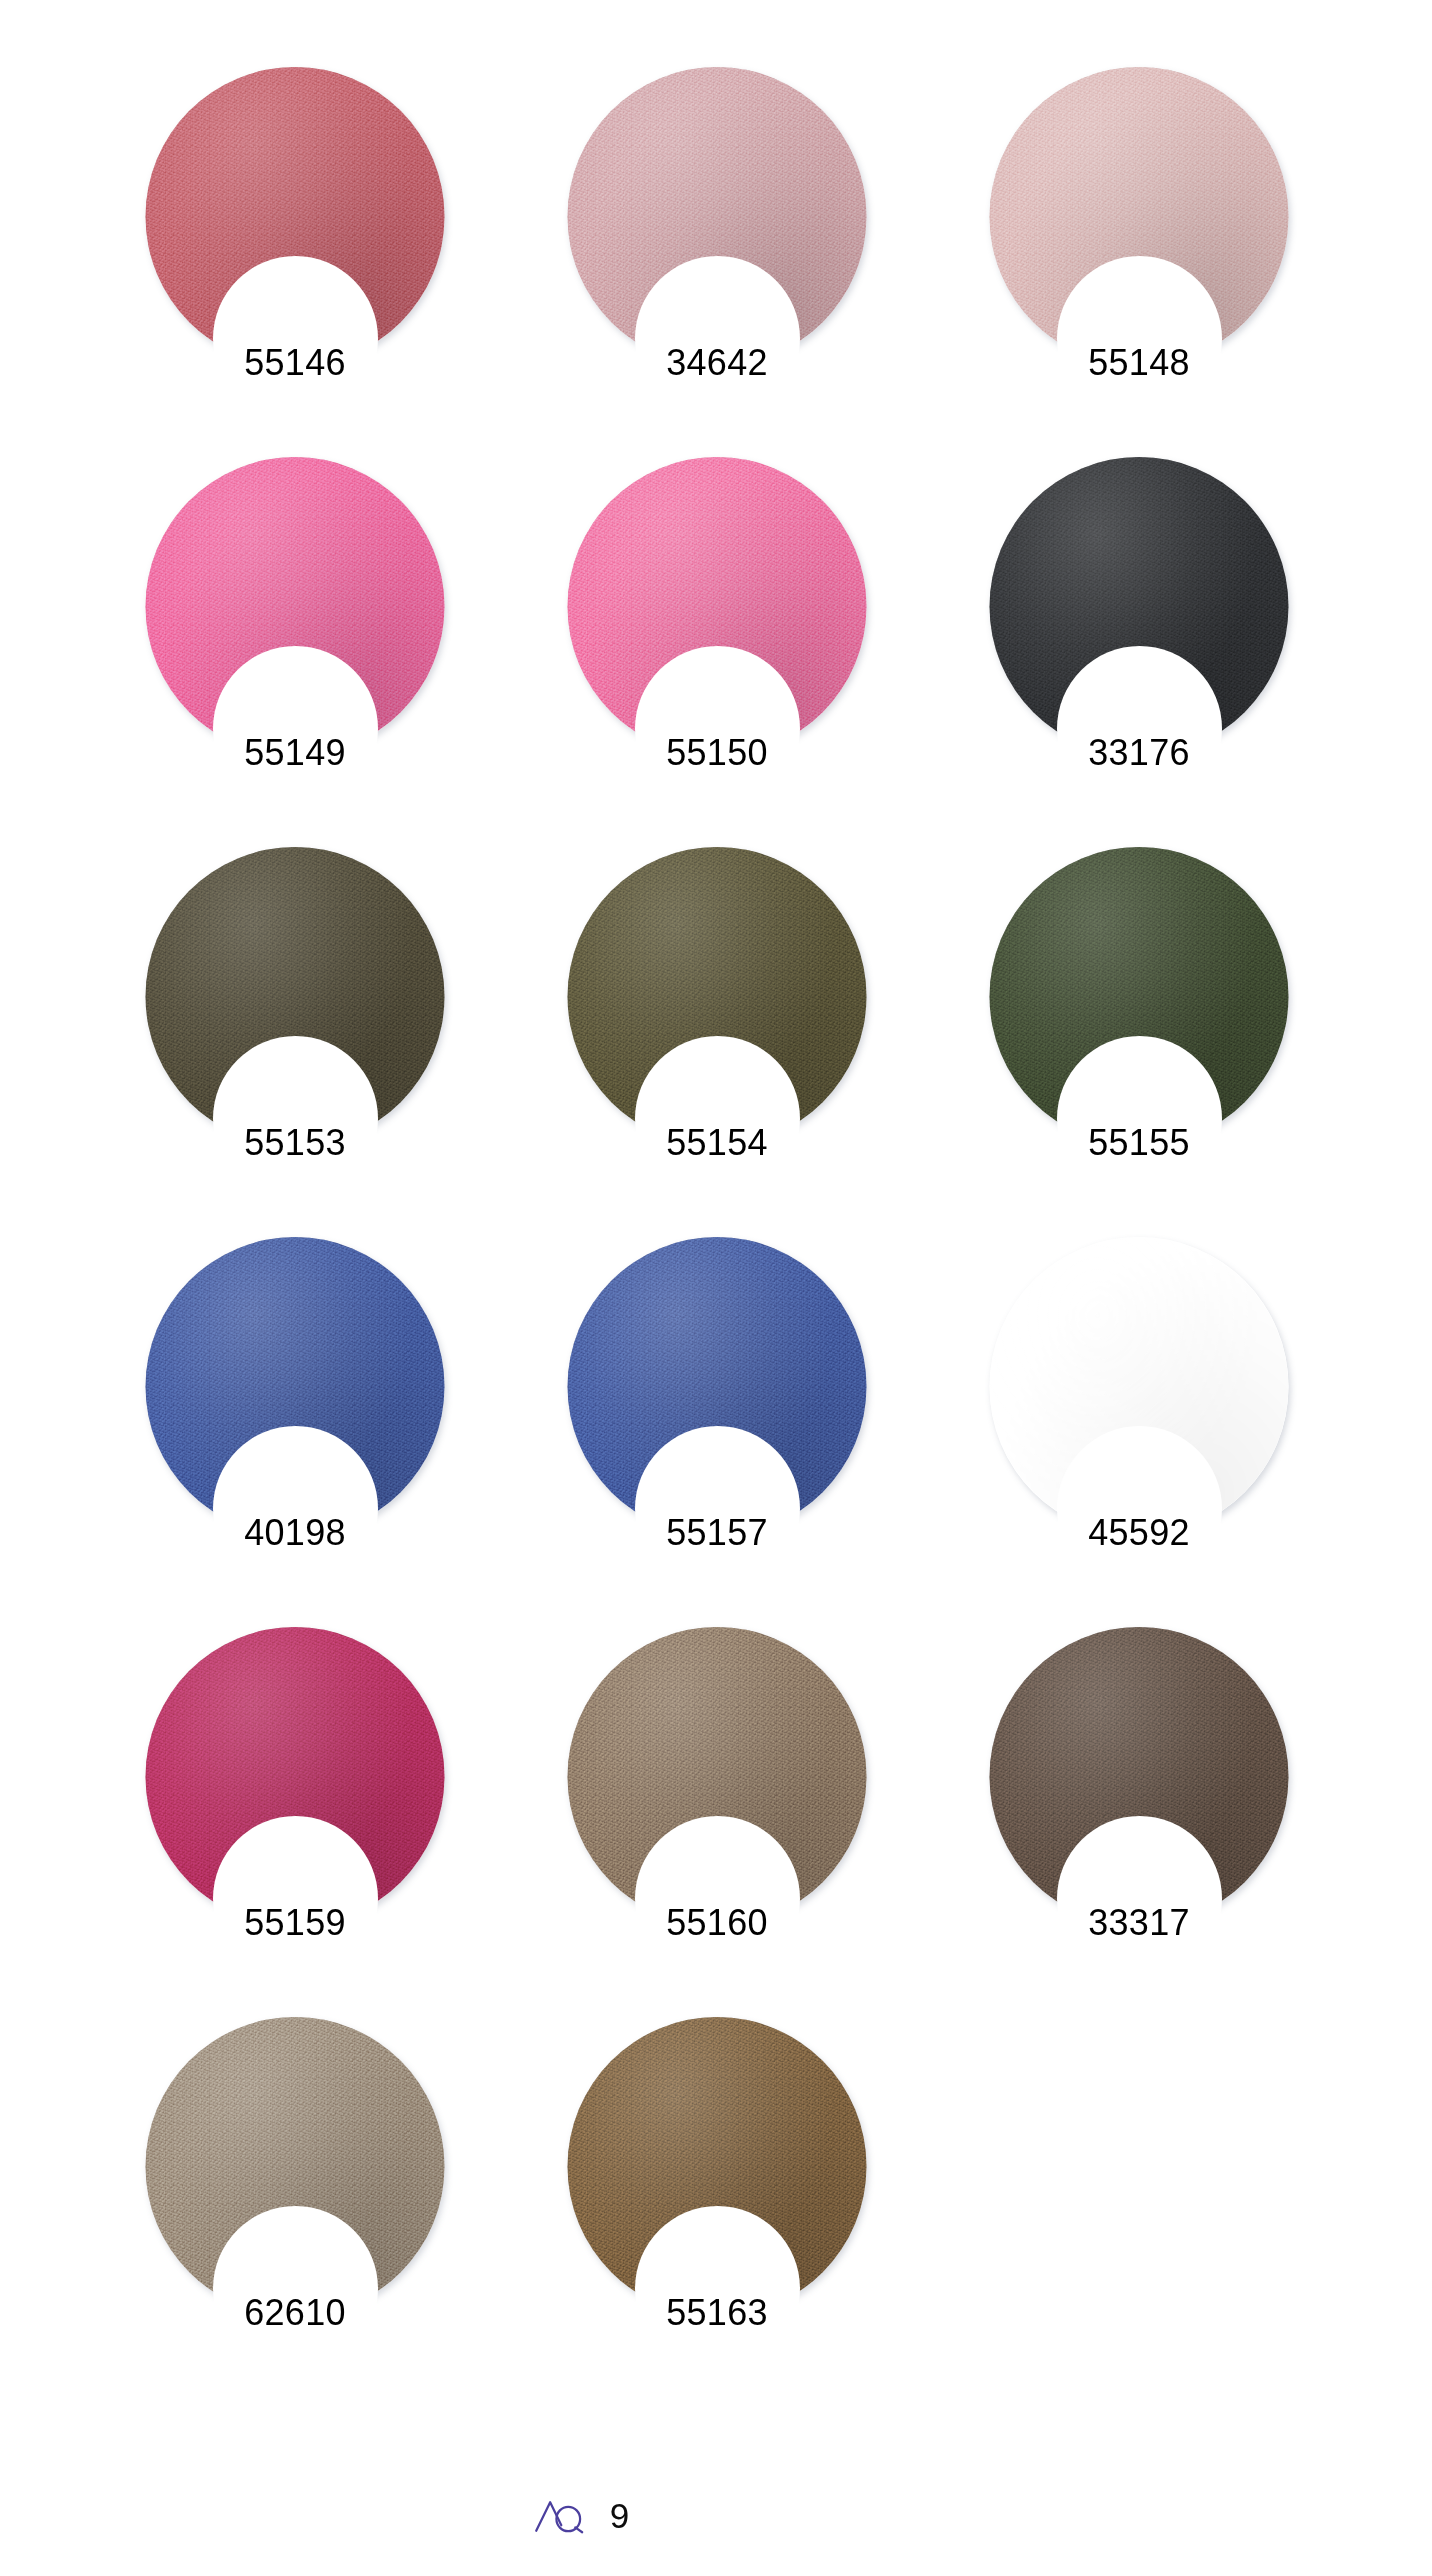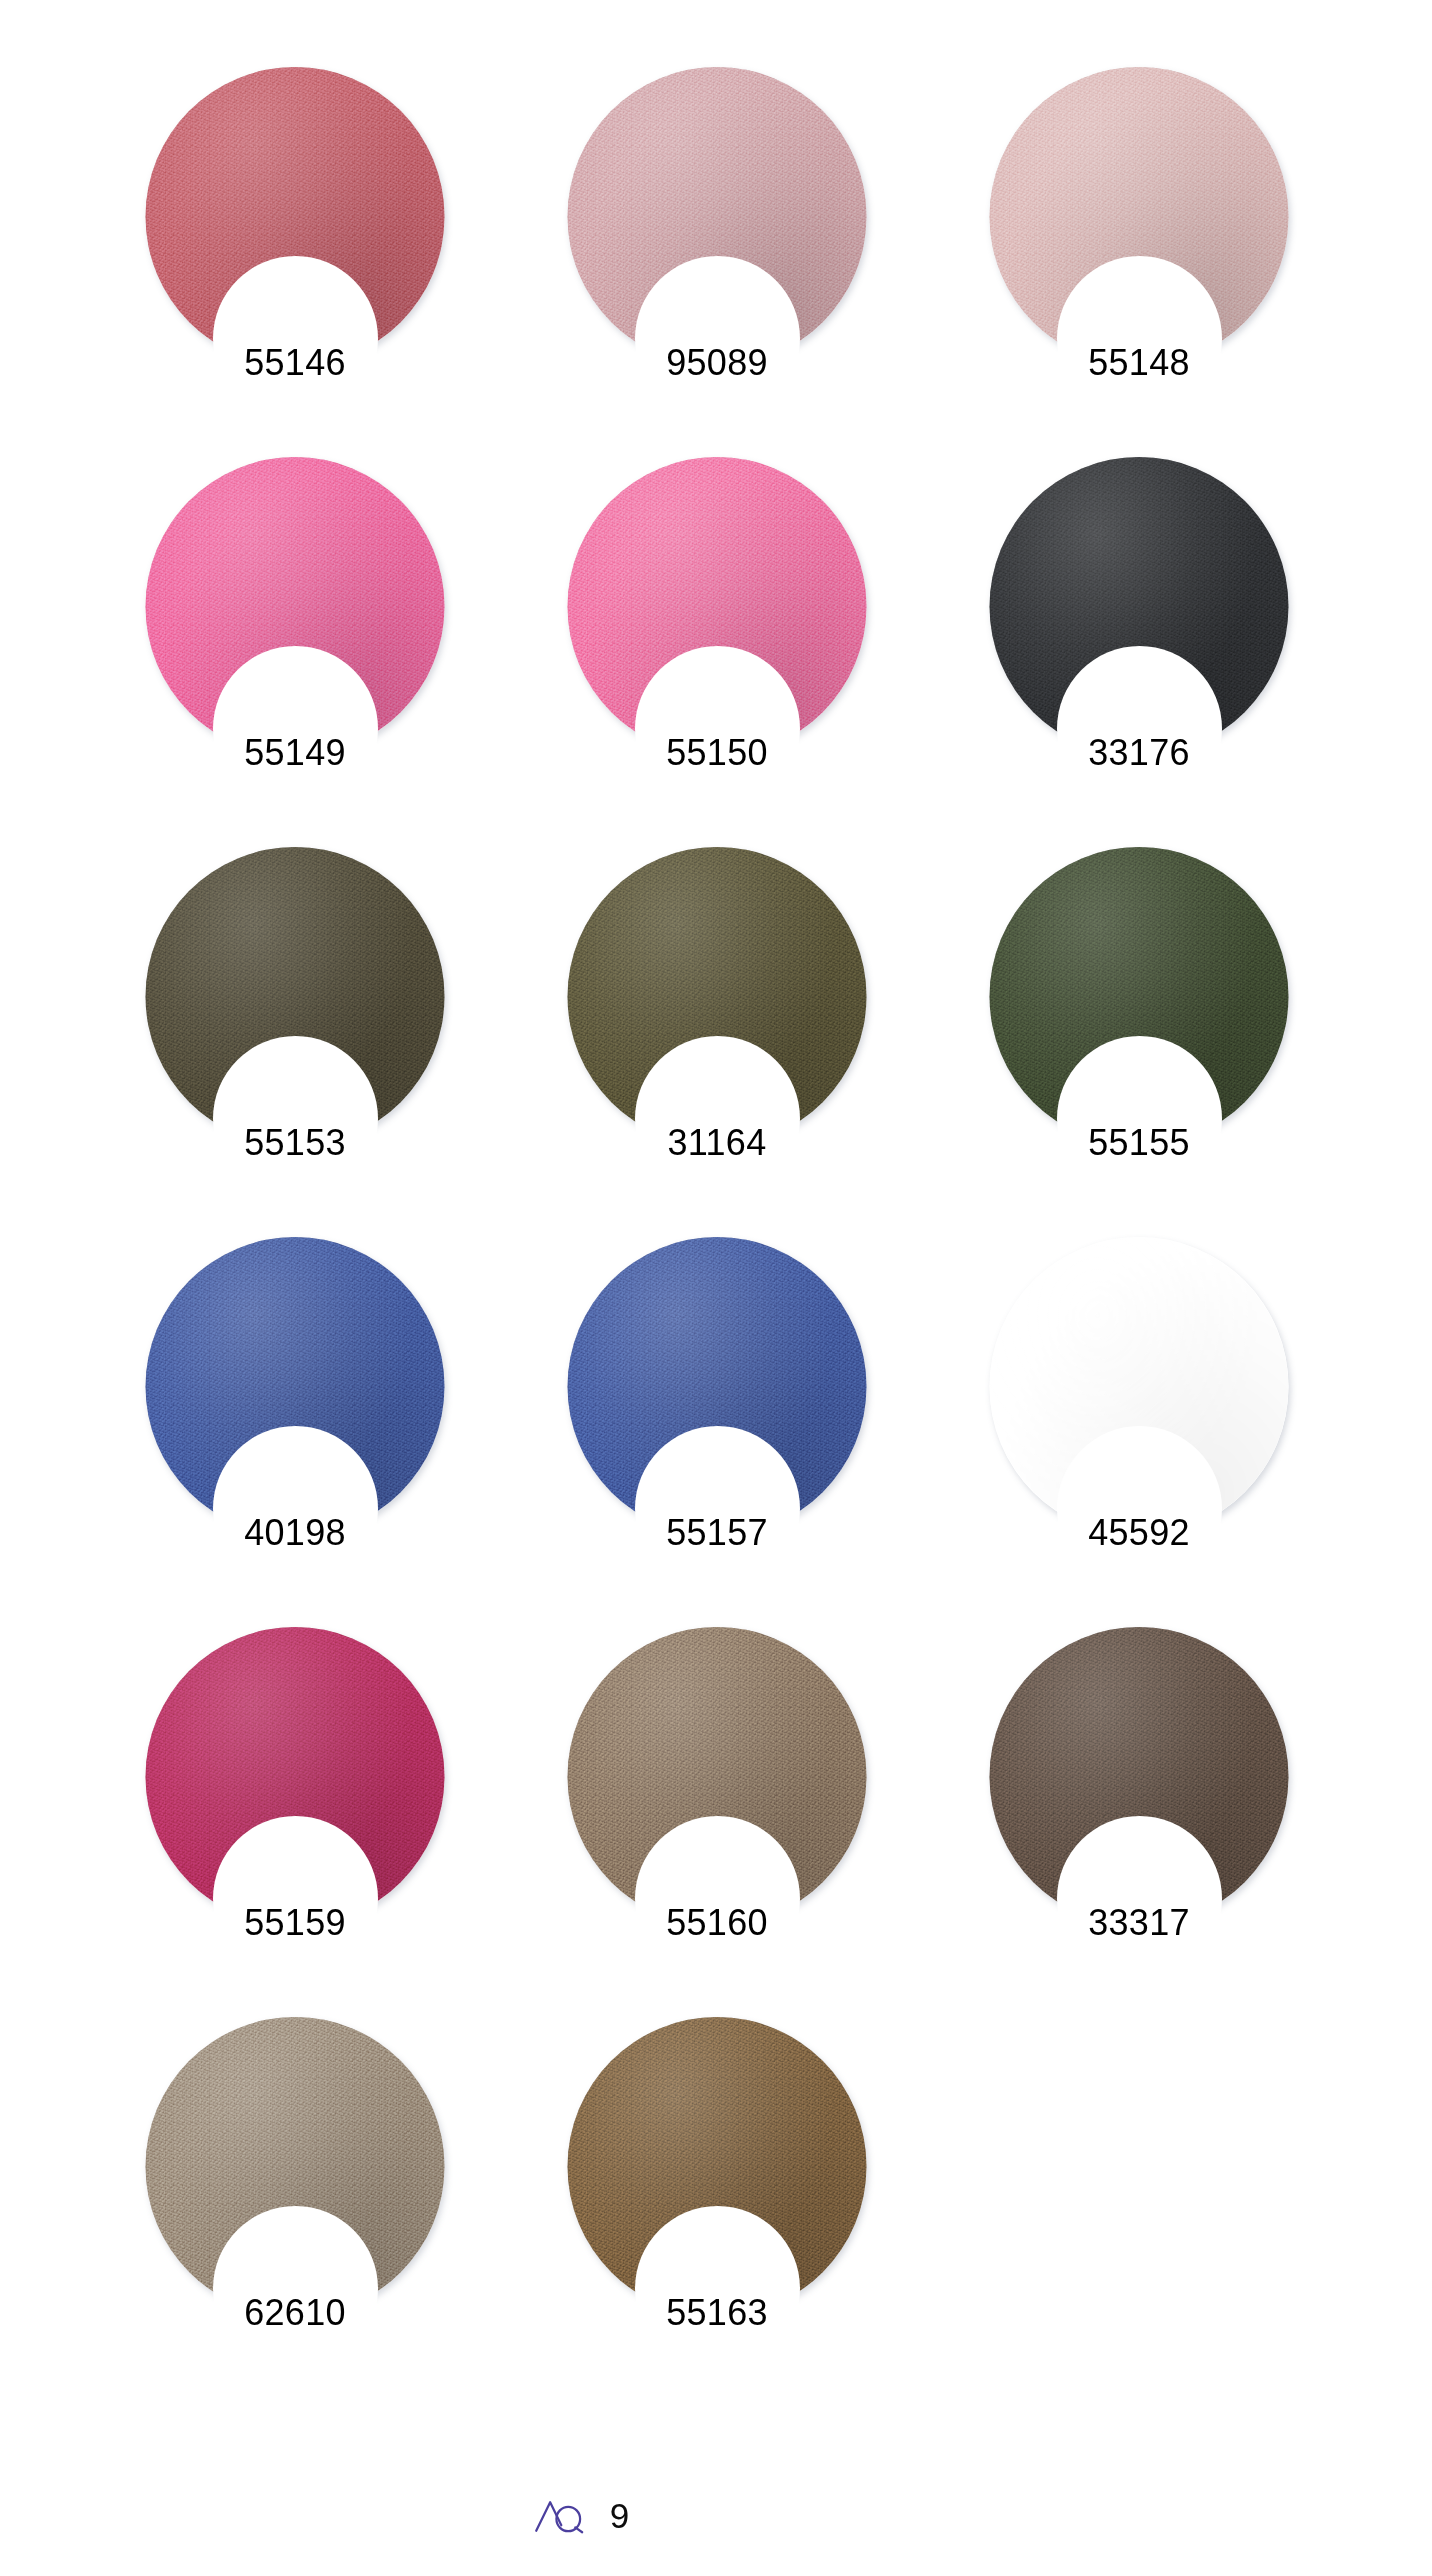--- a/index.html
+++ b/index.html
@@ -173,21 +173,21 @@
       </div>
       <div class="swatch-cell">
         <div class="disc-wrap">
           <div class="disc-shadow"></div>
           <div class="disc" style="background: rgb(211, 166, 171);">
             <div class="texture"></div>
             <div class="shade"></div>
           </div>
           <div class="notch"></div>
         </div>
-        <div class="code">95089</div>
+        <div class="code">34642</div>
       </div>
       <div class="swatch-cell">
         <div class="disc-wrap">
           <div class="disc-shadow"></div>
           <div class="disc" style="background: rgb(221, 185, 184);">
             <div class="texture"></div>
             <div class="shade"></div>
           </div>
           <div class="notch"></div>
         </div>
@@ -239,21 +239,21 @@
       </div>
       <div class="swatch-cell">
         <div class="disc-wrap">
           <div class="disc-shadow"></div>
           <div class="disc" style="background: rgb(88, 83, 55);">
             <div class="texture"></div>
             <div class="shade"></div>
           </div>
           <div class="notch"></div>
         </div>
-        <div class="code">31164</div>
+        <div class="code">55154</div>
       </div>
       <div class="swatch-cell">
         <div class="disc-wrap">
           <div class="disc-shadow"></div>
           <div class="disc" style="background: rgb(62, 74, 49);">
             <div class="texture"></div>
             <div class="shade"></div>
           </div>
           <div class="notch"></div>
         </div>

